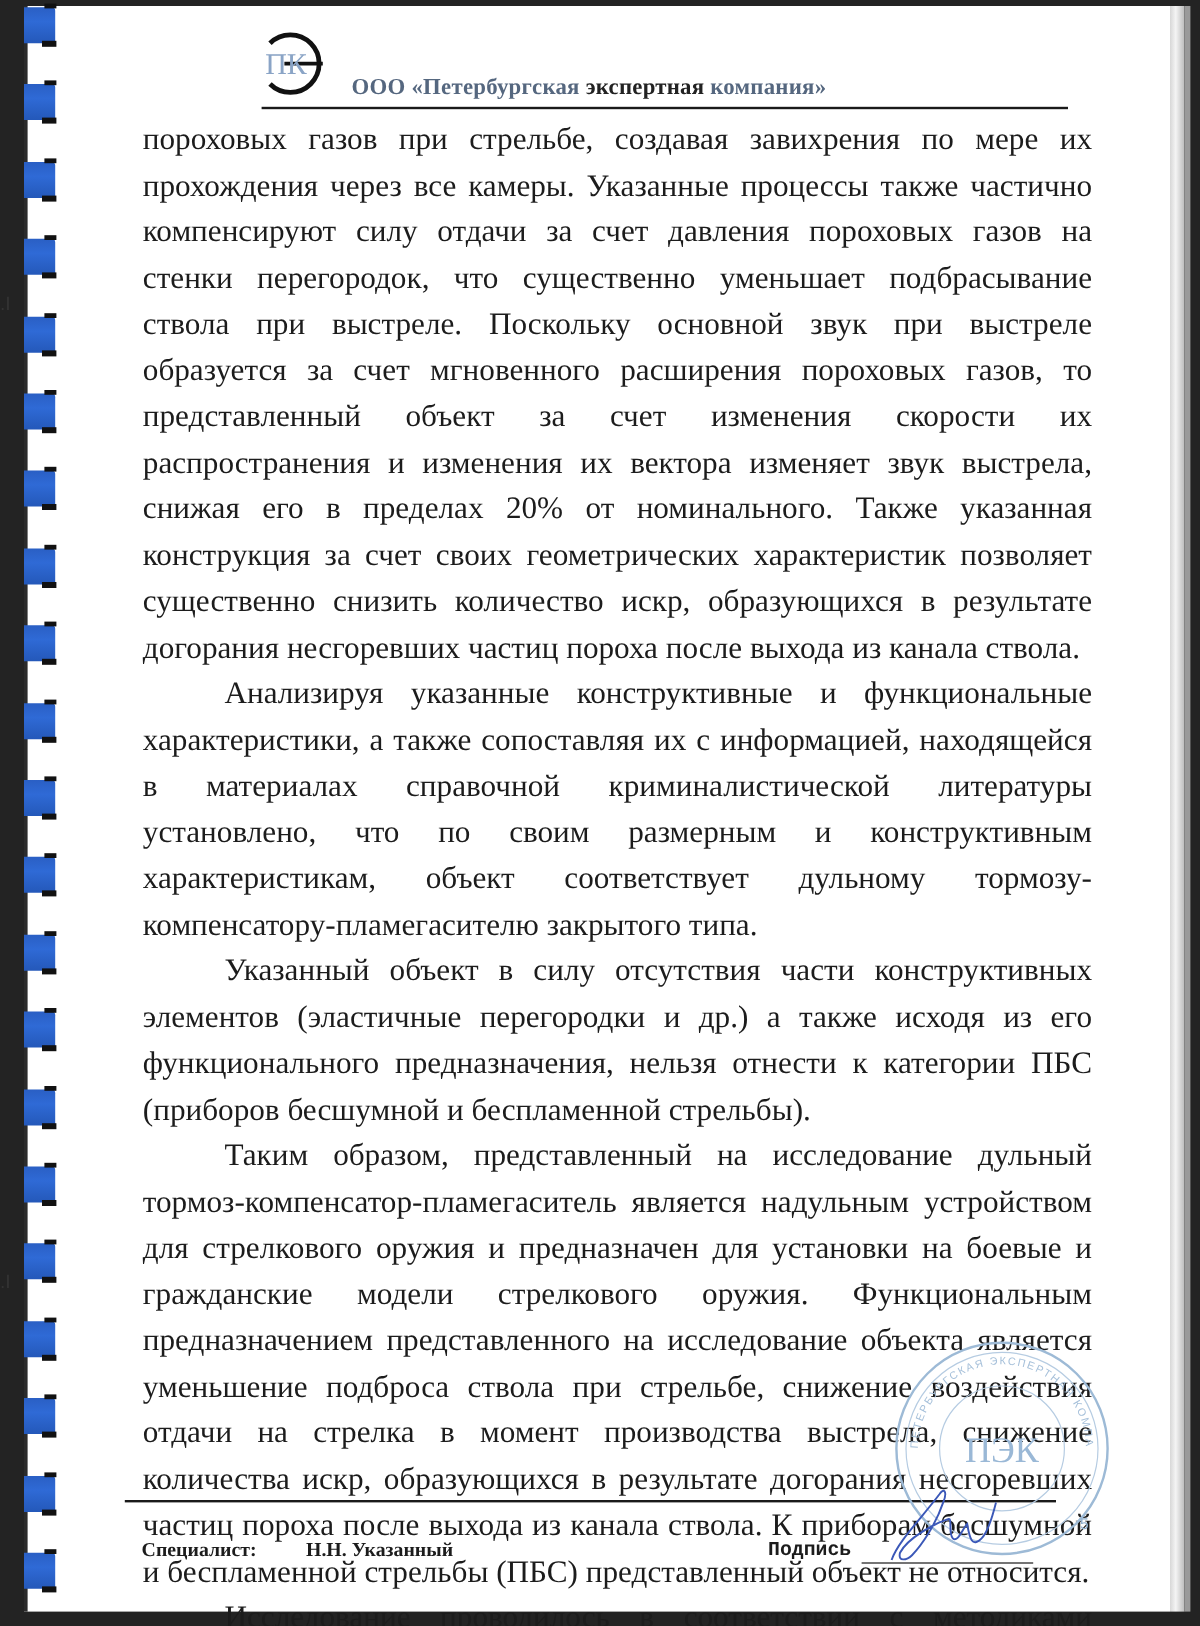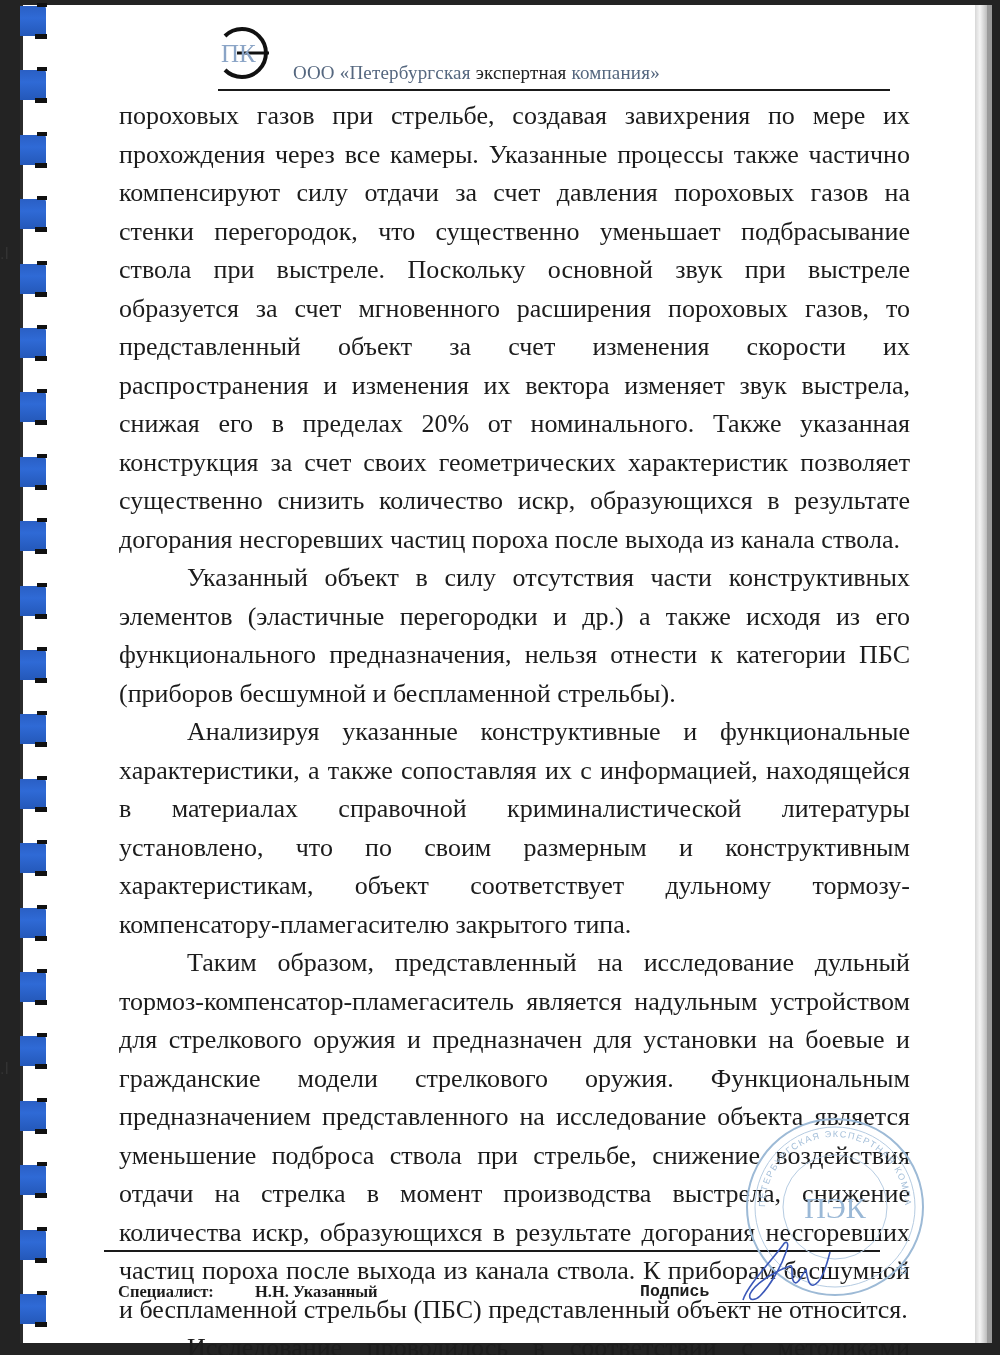--- a/index.html
+++ b/index.html
@@ -41,21 +41,21 @@
     background: #111;
   }
 
   .header {
     position: absolute; left: 215px; top: 22px; height: 62px; width: 700px;
     display: flex; align-items: flex-end;
   }
   .logo { width: 60px; height: 62px; position: relative; }
   .logo svg { width: 60px; height: 62px; }
   .header-title {
-    margin-left: 18px; font-size: 19px; font-weight: normal; color: #55677f;
+    margin-left: 18px; font-size: 19px; font-weight: bold; color: #55677f;
     letter-spacing: 0.2px;
   }
   .header-title .mid { color: #222; }
   .header-rule {
     position: absolute; left: 218px; top: 89px; width: 672px; height: 2px;
     background: #1a1a1a;
   }
 
   .body-text {
     position: absolute; left: 119px; top: 97px; width: 791px;
@@ -140,22 +140,22 @@
     </svg>
   </div>
   <div class="header-title">
     <span>ООО «Петербургская </span><span class="mid">экспертная</span><span> компания»</span>
   </div>
 </div>
 <div class="header-rule"></div>
 
 <div class="body-text">
   <p>пороховых газов при стрельбе, создавая завихрения по мере их прохождения через все камеры. Указанные процессы также частично компенсируют силу отдачи за счет давления пороховых газов на стенки перегородок, что существенно уменьшает подбрасывание ствола при выстреле. Поскольку основной звук при выстреле образуется за счет мгновенного расширения пороховых газов, то представленный объект за счет изменения скорости их распространения и изменения их вектора изменяет звук выстрела, снижая его в пределах 20% от номинального. Также указанная конструкция за счет своих геометрических характеристик позволяет существенно снизить количество искр, образующихся в результате догорания несгоревших частиц пороха после выхода из канала ствола.</p>
+  <p class="indent">Анализируя указанные конструктивные и функциональные характеристики, а также сопоставляя их с информацией, находящейся в материалах справочной криминалистической литературы установлено, что по своим размерным и конструктивным характеристикам, объект соответствует дульному тормозу-компенсатору-пламегасителю закрытого типа.</p>
   <p class="indent">Указанный объект в силу отсутствия части конструктивных элементов (эластичные перегородки и др.) а также исходя из его функционального предназначения, нельзя отнести к категории ПБС (приборов бесшумной и беспламенной стрельбы).</p>
-  <p class="indent">Анализируя указанные конструктивные и функциональные характеристики, а также сопоставляя их с информацией, находящейся в материалах справочной криминалистической литературы установлено, что по своим размерным и конструктивным характеристикам, объект соответствует дульному тормозу-компенсатору-пламегасителю закрытого типа.</p>
   <p class="indent">Таким образом, представленный на исследование дульный тормоз-компенсатор-пламегаситель является надульным устройством для стрелкового оружия и предназначен для установки на боевые и гражданские модели стрелкового оружия. Функциональным предназначением представленного на исследование объекта является уменьшение подброса ствола при стрельбе, снижение воздействия отдачи на стрелка в момент производства выстрела, снижение количества искр, образующихся в результате догорания несгоревших частиц пороха после выхода из канала ствола. К приборам бесшумной и беспламенной стрельбы (ПБС) представленный объект не относится.</p>
   <p class="indent" style="text-align-last: justify;">Исследование проводилось в соответствии с методиками проведения диагностических баллистических экспертиз, утвержденных каталогом</p>
 </div>
 
 <div class="footer-rule"></div>
 
 <svg class="stamp" viewBox="0 0 190 195">
   <circle cx="95" cy="97" r="88" fill="none" stroke="#9dbad6" stroke-width="2"></circle>
   <circle cx="95" cy="97" r="80" fill="none" stroke="#b6cce2" stroke-width="1"></circle>
   <circle cx="95" cy="97" r="52" fill="none" stroke="#b6cce2" stroke-width="1"></circle>

